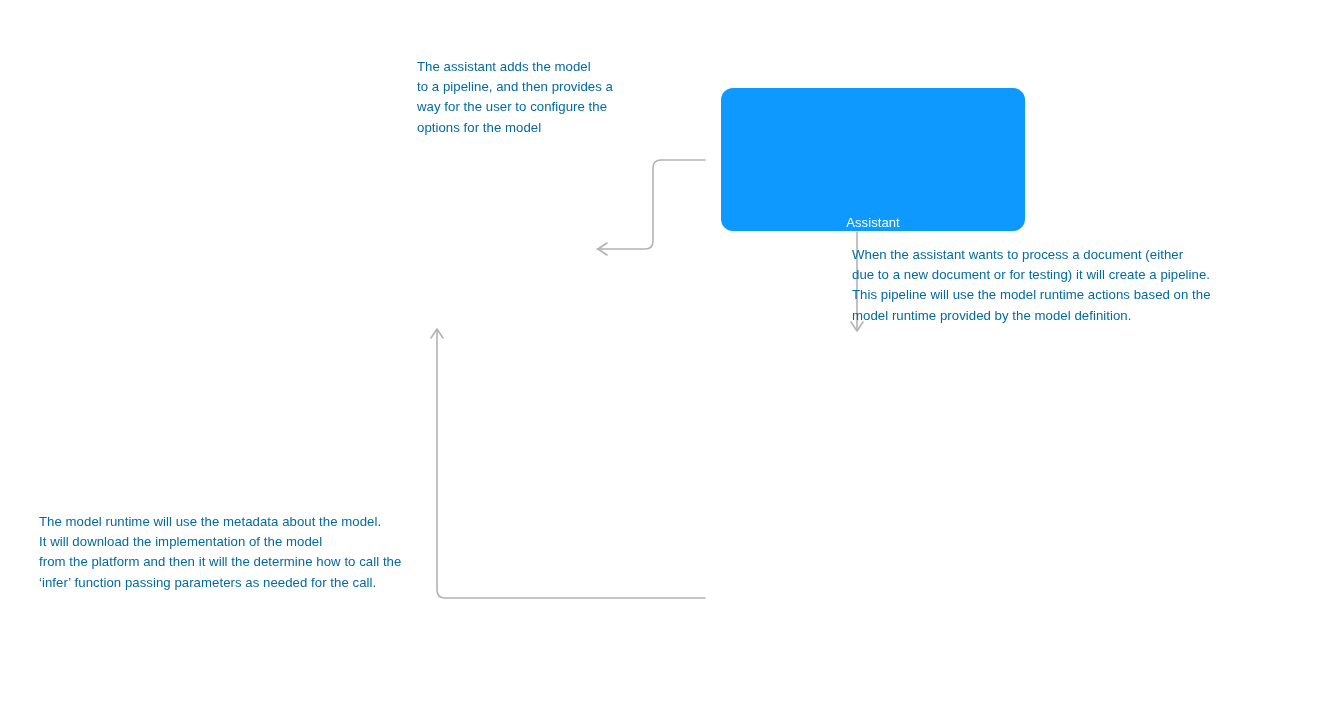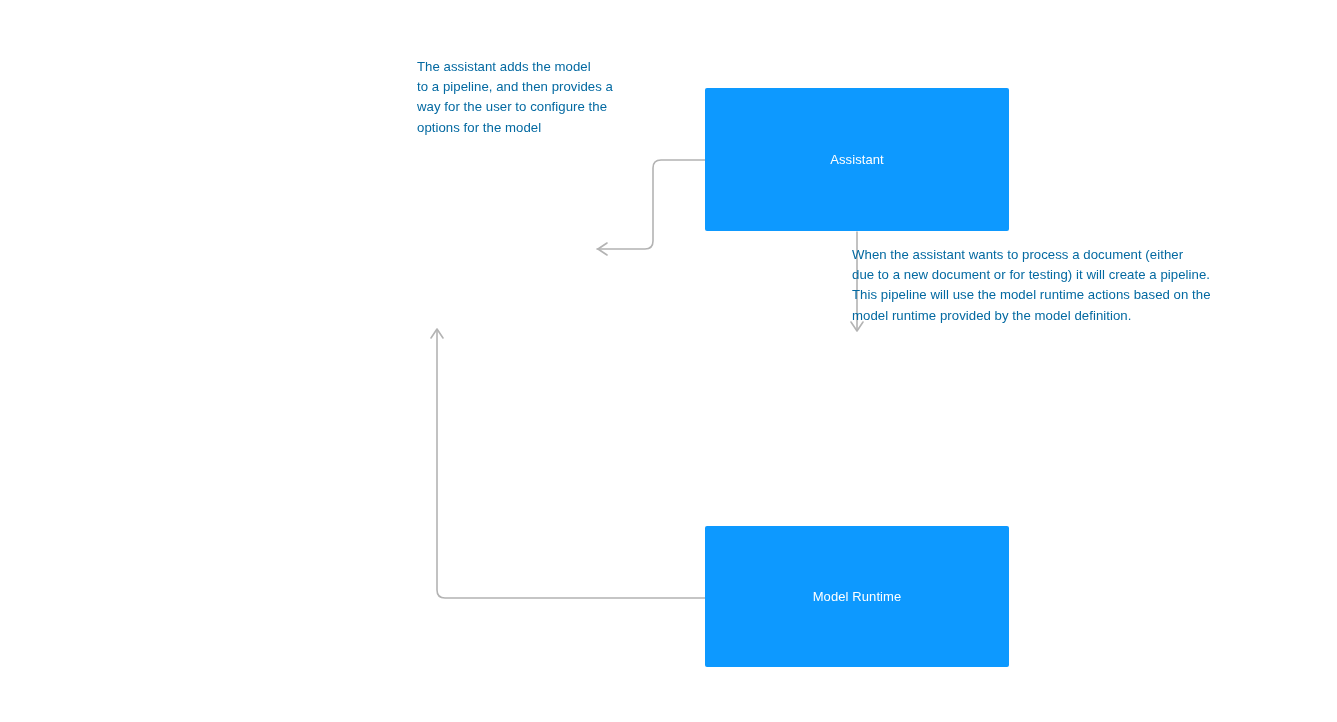--- a/index.html
+++ b/index.html
@@ -16,25 +16,26 @@
   }
   #canvas {
     position: relative;
     width: 1337px;
     height: 722px;
     background: #ffffff;
   }
   .node {
     position: absolute;
     background: #0d99ff;
-    border-radius: 2px;
+    border-radius: 12px;
     display: flex;
-    align-items: center;
+    align-items: flex-end;
     justify-content: center;
     box-sizing: border-box;
+    margin-left: 16px;
   }
   .node-label {
     color: #ffffff;
     font-size: 13px;
     line-height: 16px;
     letter-spacing: 0.1px;
     text-align: center;
     white-space: nowrap;
   }
   
@@ -100,28 +101,29 @@
       <path class="edge-head" d="M 437 329 L 431 338 M 437 329 L 443 338"></path>
     </g>
   </svg>
 
 
   <div class="node" id="node-assistant">
     <span class="node-label">Assistant</span>
   </div>
 
 
-  <div class="node" id="node-modelruntime">
-    <span class="node-label">Model Runtime</span>
-  </div>
 
   <div class="annotation" id="annotation-assistant-model">The assistant adds the model
 to a pipeline, and then provides a
 way for the user to configure the
 options for the model</div>
 
   <div class="annotation" id="annotation-assistant-pipeline">When the assistant wants to process a document (either
 due to a new document or for testing) it will create a pipeline.
 This pipeline will use the model runtime actions based on the
 model runtime provided by the model definition.</div>
 
+  <div class="annotation" id="annotation-model-runtime">The model runtime will use the metadata about the model.
+It will download the implementation of the model
+from the platform and then it will the determine how to call the
+‘infer’ function passing parameters as needed for the call.</div>
 
 </div>
 
 </body></html>

